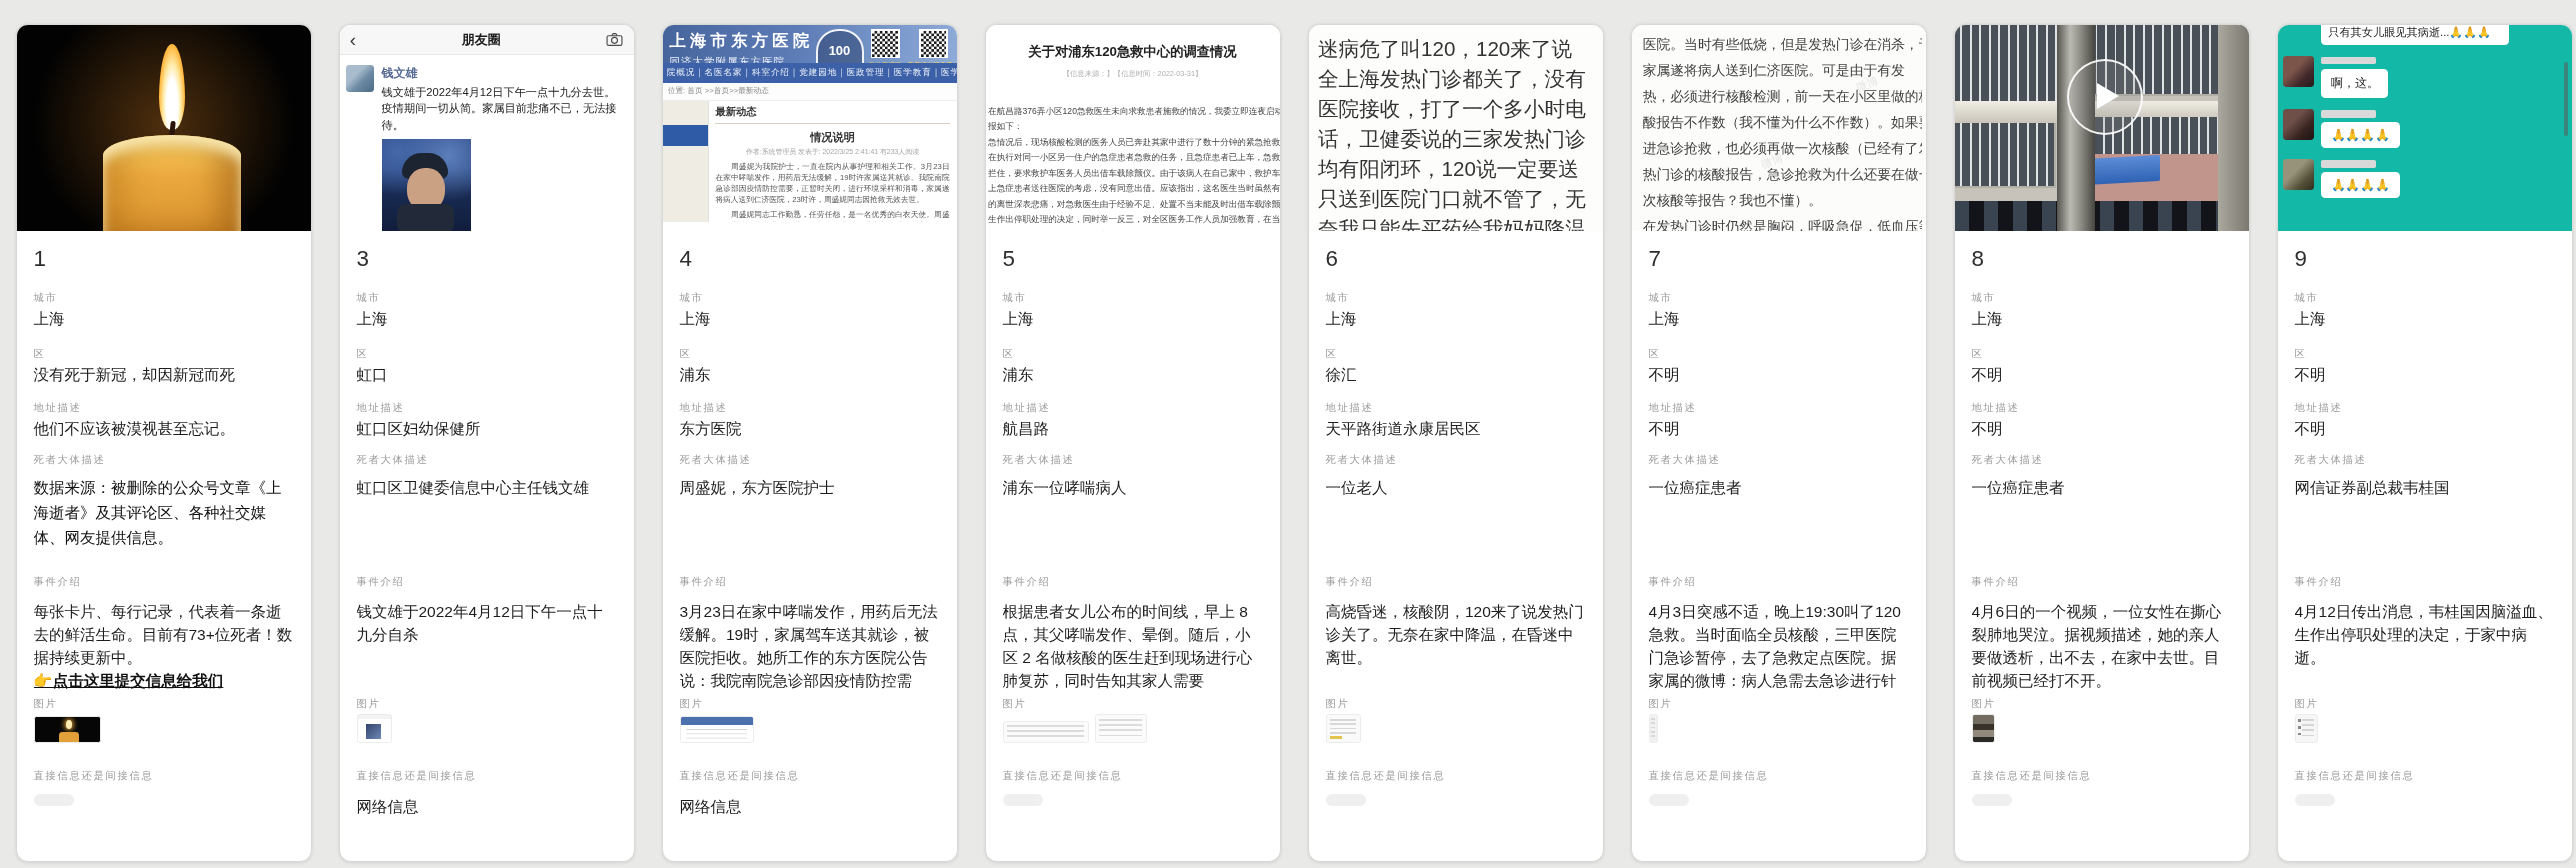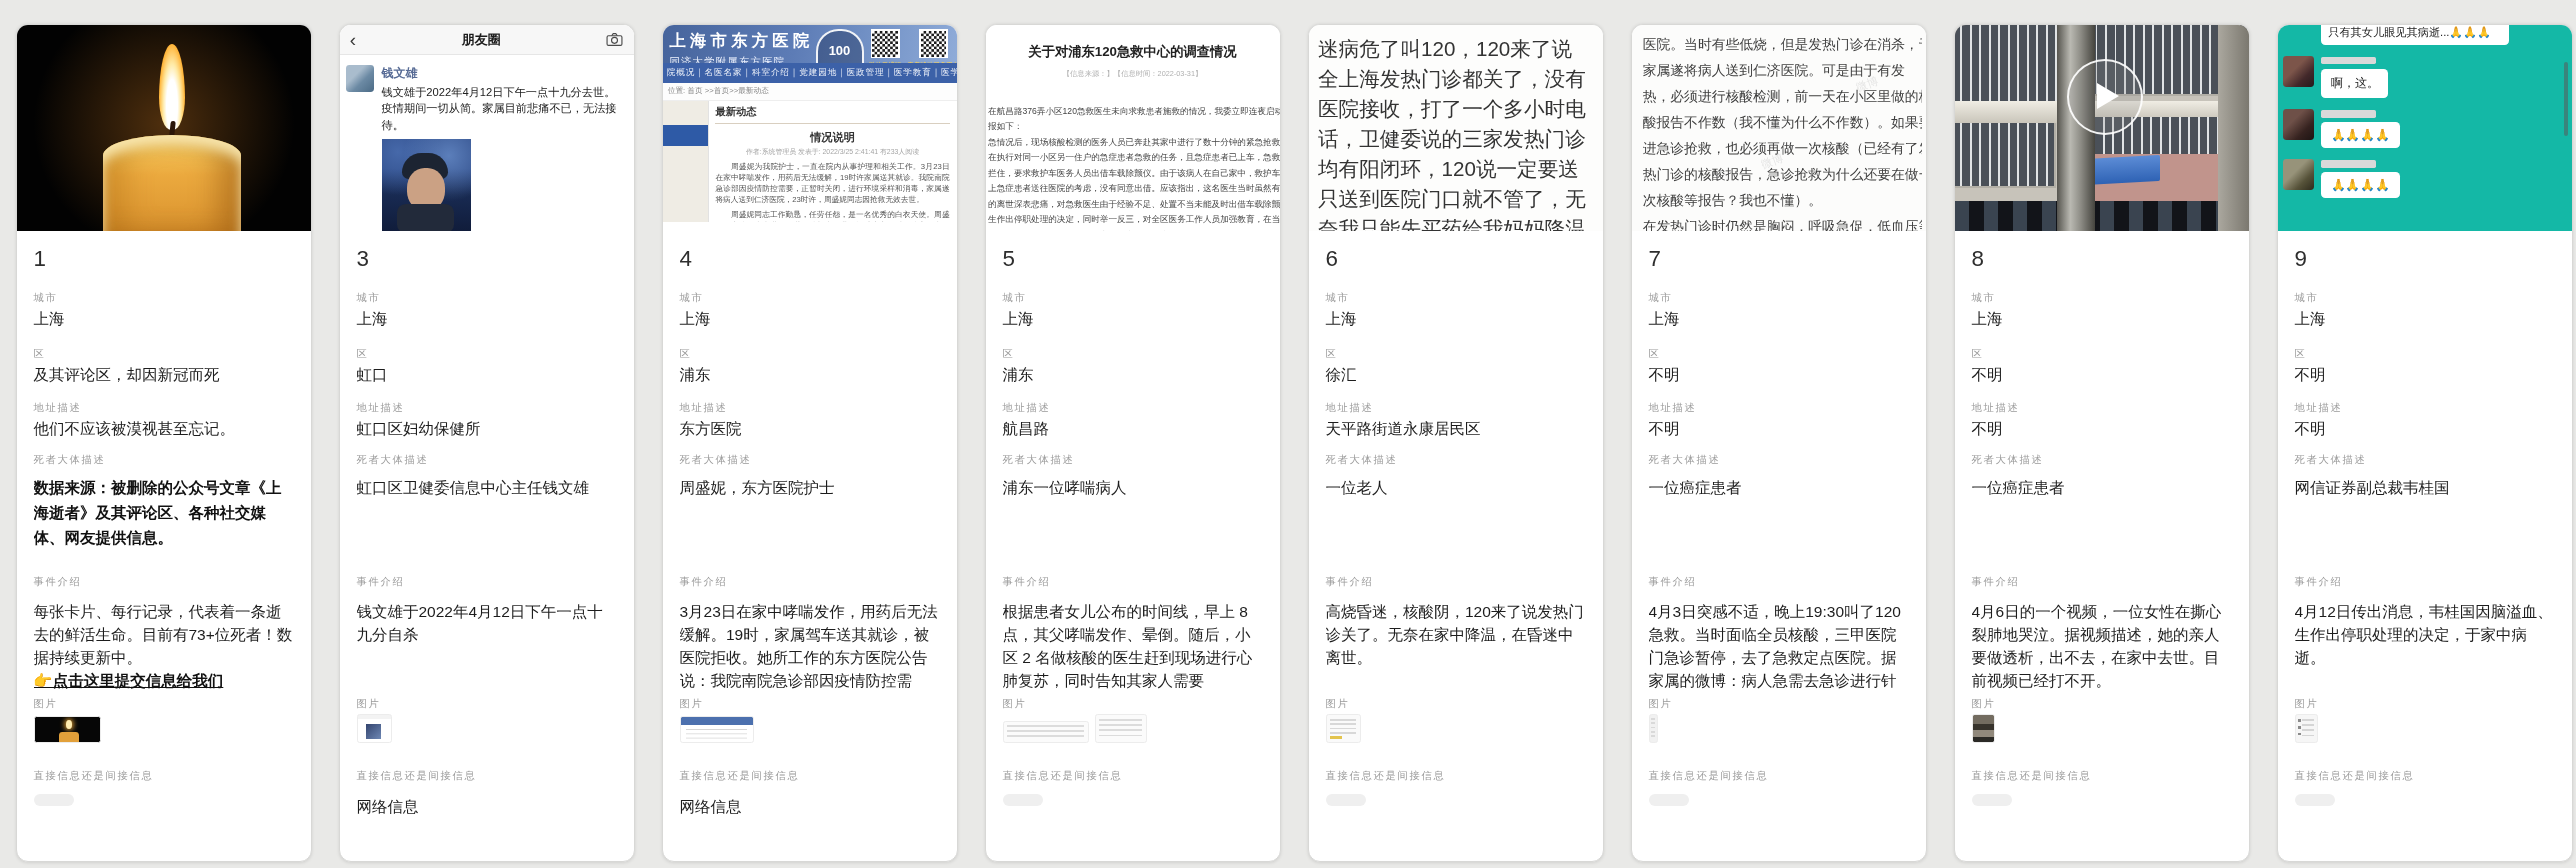--- a/index.html
+++ b/index.html
@@ -5,21 +5,21 @@
   html,body{margin:0;padding:0;background:#e9e9e7;font-family:"Liberation Sans","DejaVu Sans",sans-serif;}
   .gallery{width:2576px;height:869px;box-sizing:border-box;display:flex;gap:27px;padding:24px 15.5px 8.6px;overflow:hidden;background:#e9e9e7;}
   .card{width:294px;min-width:294px;height:836px;background:#fff;border:0.9px solid #d8d8d6;border-radius:12px;box-shadow:0 0.9px 3.4px rgba(0,0,0,.10);overflow:hidden;display:flex;flex-direction:column;}
   .preview{height:206px;min-height:206px;position:relative;overflow:hidden;background:#f4f4f4;}
   .cbody{padding:0 17px;flex:1;overflow:hidden;}
   .num{margin-top:16.3px;font-size:22.4px;line-height:24px;color:#2e2e2e;font-weight:500;}
   .lbl{font-size:10.3px;line-height:13px;color:#9b9b9b;letter-spacing:1.7px;}
   .val{font-size:15.5px;line-height:25px;color:#1d1d1d;margin-top:2px;}
   .m-city{margin-top:20px;} .m-dist{margin-top:15.5px;} .m-addr{margin-top:14.6px;} .m-dec{margin-top:12px;}
   .v-dec{margin-top:8.6px;height:89px;overflow:hidden;line-height:25px;}
-  .bold{font-weight:700;color:#111;}
+  .bold{font-weight:400;color:#111;}
   .m-event{margin-top:11.2px;}
   .v-event{margin-top:12px;height:93px;overflow:hidden;line-height:23px;}
   .event-link{font-weight:700;text-decoration:underline;color:#111;cursor:pointer;}
   .m-img{margin-top:4.3px;}
   .thumbrow{margin-top:5.2px;height:27.5px;display:flex;gap:6px;align-items:flex-end;}
   .m-direct{margin-top:26px;}
   .v-direct{margin-top:12px;height:25px;}
   .pill{width:40px;height:12px;border-radius:6px;background:#efefef;margin-top:6.9px;}
 
   
@@ -145,21 +145,21 @@
       <div class="c-glow"></div>
       <div class="c-flame"></div>
       <div class="c-wick"></div>
       <div class="c-body"></div>
     </div>
     <div class="cbody">
       <div class="num">1</div>
       <div class="lbl m-city">城市</div>
       <div class="val">上海</div>
       <div class="lbl m-dist">区</div>
-      <div class="val">及其评论区，却因新冠而死</div>
+      <div class="val">没有死于新冠，却因新冠而死</div>
       <div class="lbl m-addr">地址描述</div>
       <div class="val">他们不应该被漠视甚至忘记。</div>
       <div class="lbl m-dec">死者大体描述</div>
       <div class="val v-dec bold">数据来源：被删除的公众号文章《上海逝者》及其评论区、各种社交媒体、网友提供信息。</div>
       <div class="lbl m-event">事件介绍</div>
       <div class="val v-event"><span>每张卡片、每行记录，代表着一条逝去的鲜活生命。目前有73+位死者！数据持续更新中。</span><br>
         <span class="event-link">👉点击这里提交信息给我们</span>
       </div>
       <div class="lbl m-img">图片</div>
       <div class="thumbrow">

